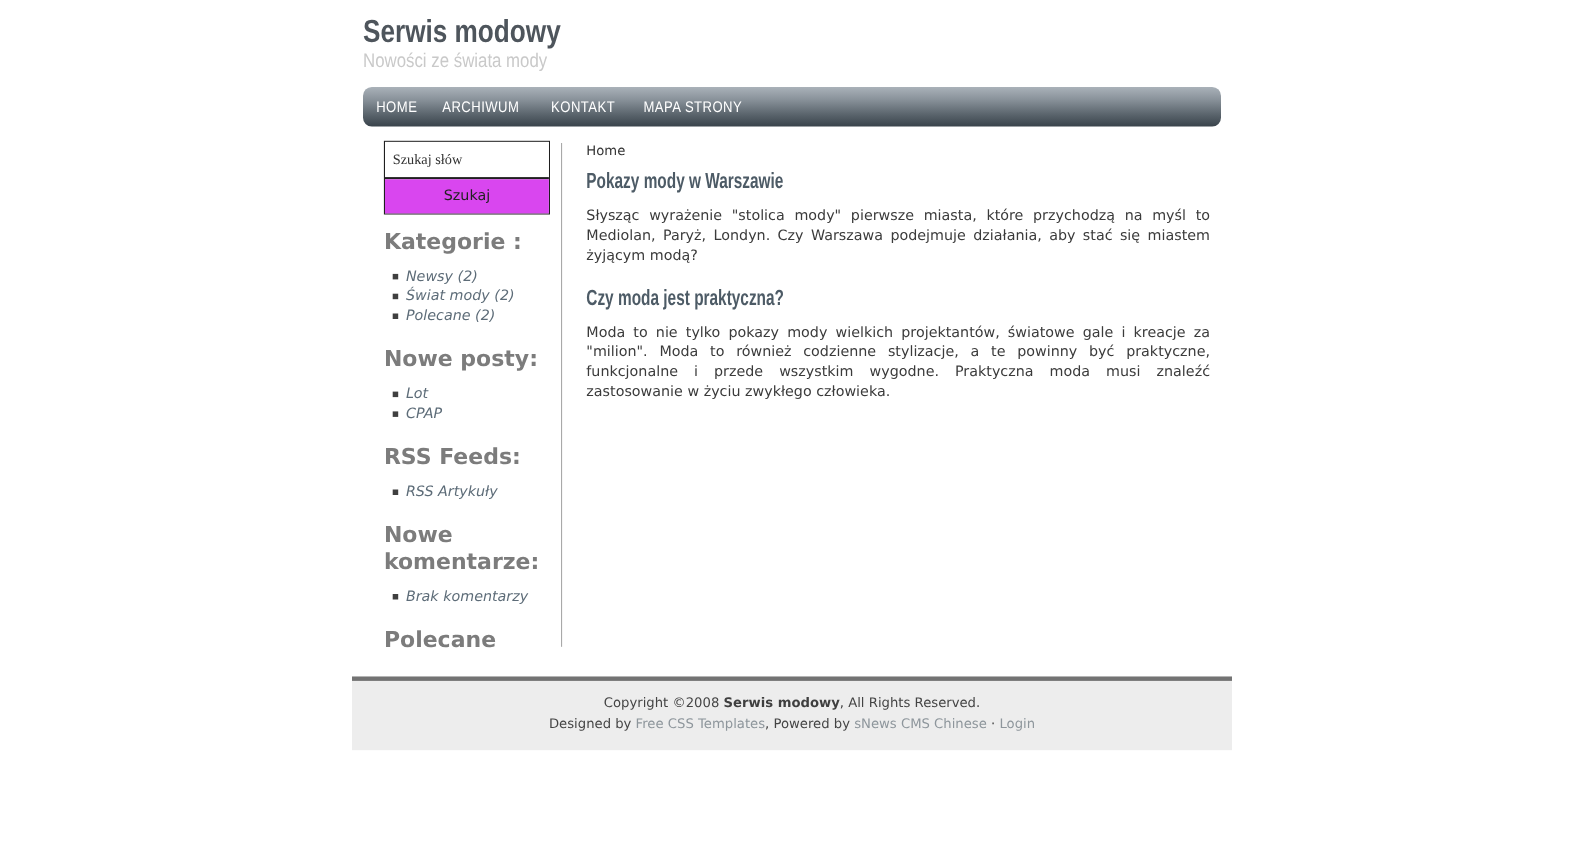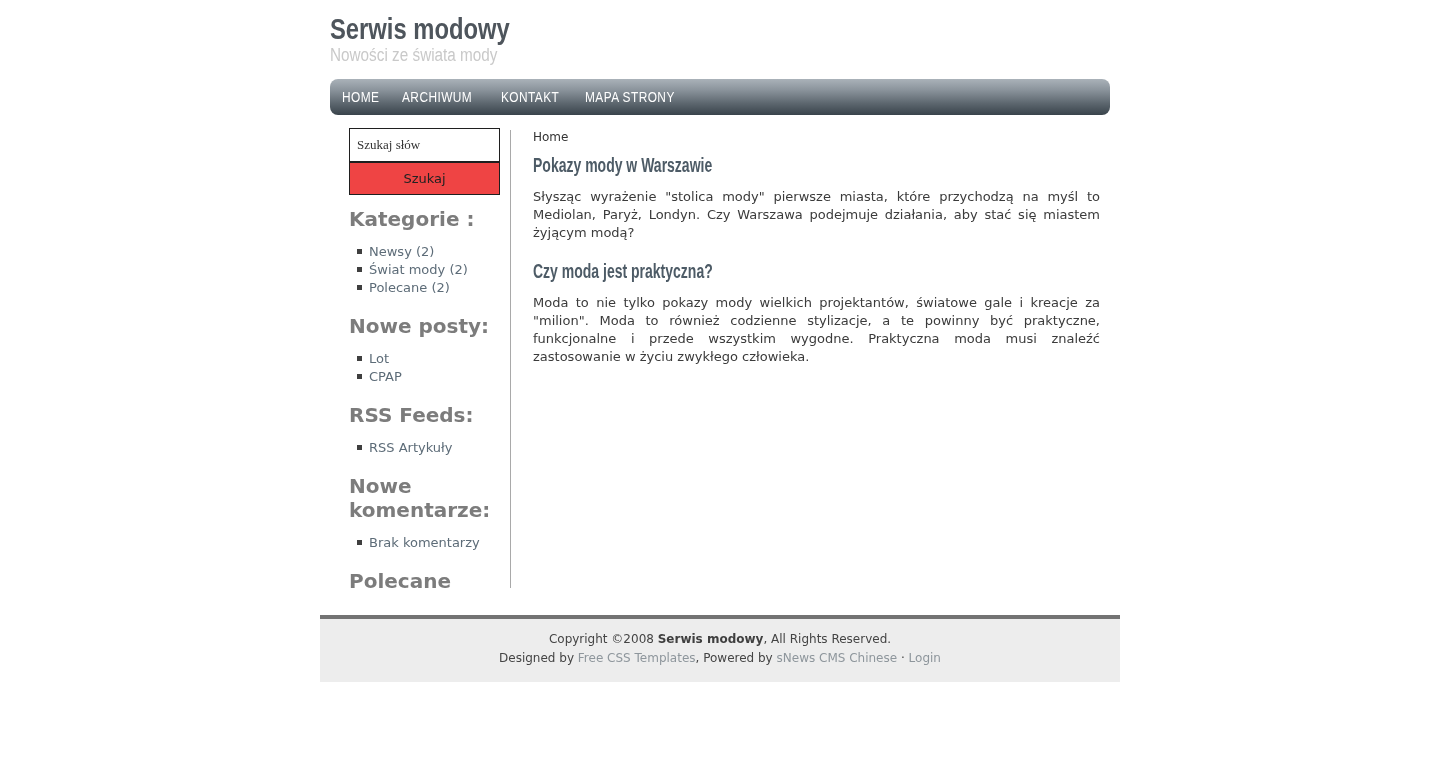--- a/index.html
+++ b/index.html
@@ -69,33 +69,33 @@
   .search-input {
     display: block; width: 100%;
     border: none; border-bottom: 2px solid #1f1f1f;
     padding: 8px 7px;
     font-family: Liberation Serif, serif;
     font-size: 13px; color: #333;
     outline: none;
   }
   .search-button {
     display: block; width: 100%;
-    border: none; background: #ef4444;
+    border: none; background: #d946ef;
     padding: 8px 0;
     font-family: "DejaVu Sans", sans-serif;
     font-size: 13px; color: #222;
     cursor: pointer;
   }
 
   
   .side-heading {
     font-size: 20px; font-weight: bold; color: #7c7c7c;
     margin: 17px 0 12px;
   }
-  .side-list { list-style: none; margin: 12px 0 4px; padding: 0; }
+  .side-list { list-style: none; margin: 12px 0 4px; padding: 0; font-style: italic; }
   .side-list li { position: relative; padding-left: 20px; line-height: 18px; font-size: 13px; }
   .bullet {
     position: absolute; left: 8px; top: 6px;
     width: 5px; height: 5px; background: #3f3f3f;
   }
   .side-link { color: #5d6c78; text-decoration: none; cursor: pointer; }
 
   
   .breadcrumb { font-size: 12px; margin: 0 0 8px; }
   .breadcrumb a { color: #333; text-decoration: none; cursor: pointer; }

